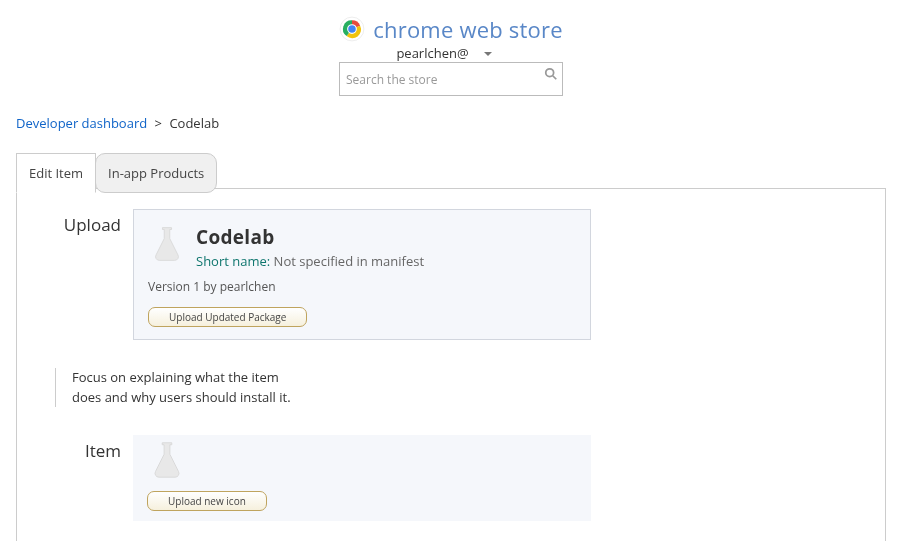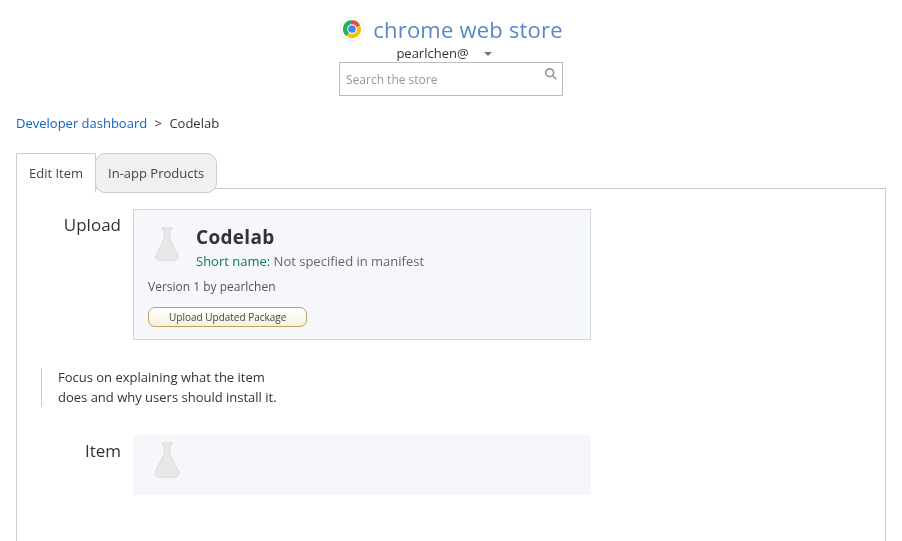--- a/index.html
+++ b/index.html
@@ -169,21 +169,21 @@
     .desc-textarea {
       width: 462px;
       height: 86px;
       border: 1px solid #a9a9a9;
       padding: 4px 6px;
       font-size: 12px;
       font-family: Arial, sans-serif;
       resize: both;
     }
     .help-col {
-      margin-left: 8px;
+      margin-left: 22px;
       border-left: 1px solid #ccc;
       padding-left: 16px;
       font-size: 13px;
       color: #333;
       width: 256px;
       line-height: 1.5;
     }
     .chars-remaining {
       margin-top: 12px;
     }
@@ -255,16 +255,19 @@
       <div>Focus on explaining what the item does and why users should install it.</div>
     </div>
   </div>
 
   <div class="form-row">
     <div class="form-label">Item</div>
     <div class="icon-box">
       <svg class="flask-icon-lg" viewBox="0 0 40 44">
         <path d="M15 4 h10 v2 h-2 v10 l9 18 a4 4 0 0 1 -3.6 6 H11.6 a4 4 0 0 1 -3.6 -6 l9 -18 V6 h-2 Z" fill="#e8e8e8" stroke="#d8d8d8"></path>
       </svg>
+      <div style="margin-top:6px;">
+        <button class="small-btn">Upload new icon</button>
+      </div>
     </div>
   </div>
 
 </div>
 
 </body></html>

